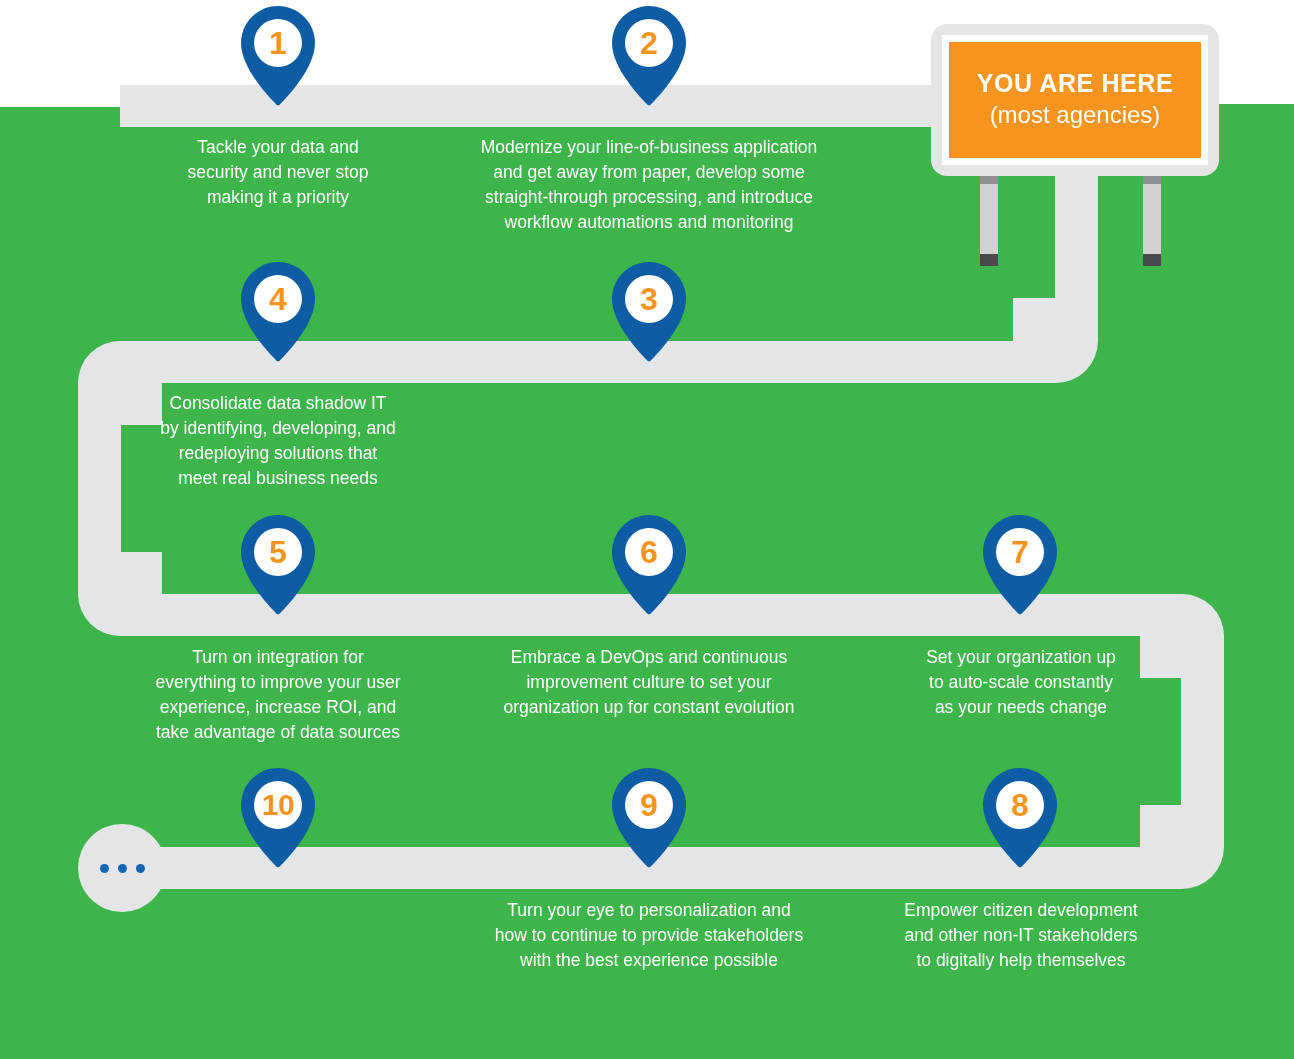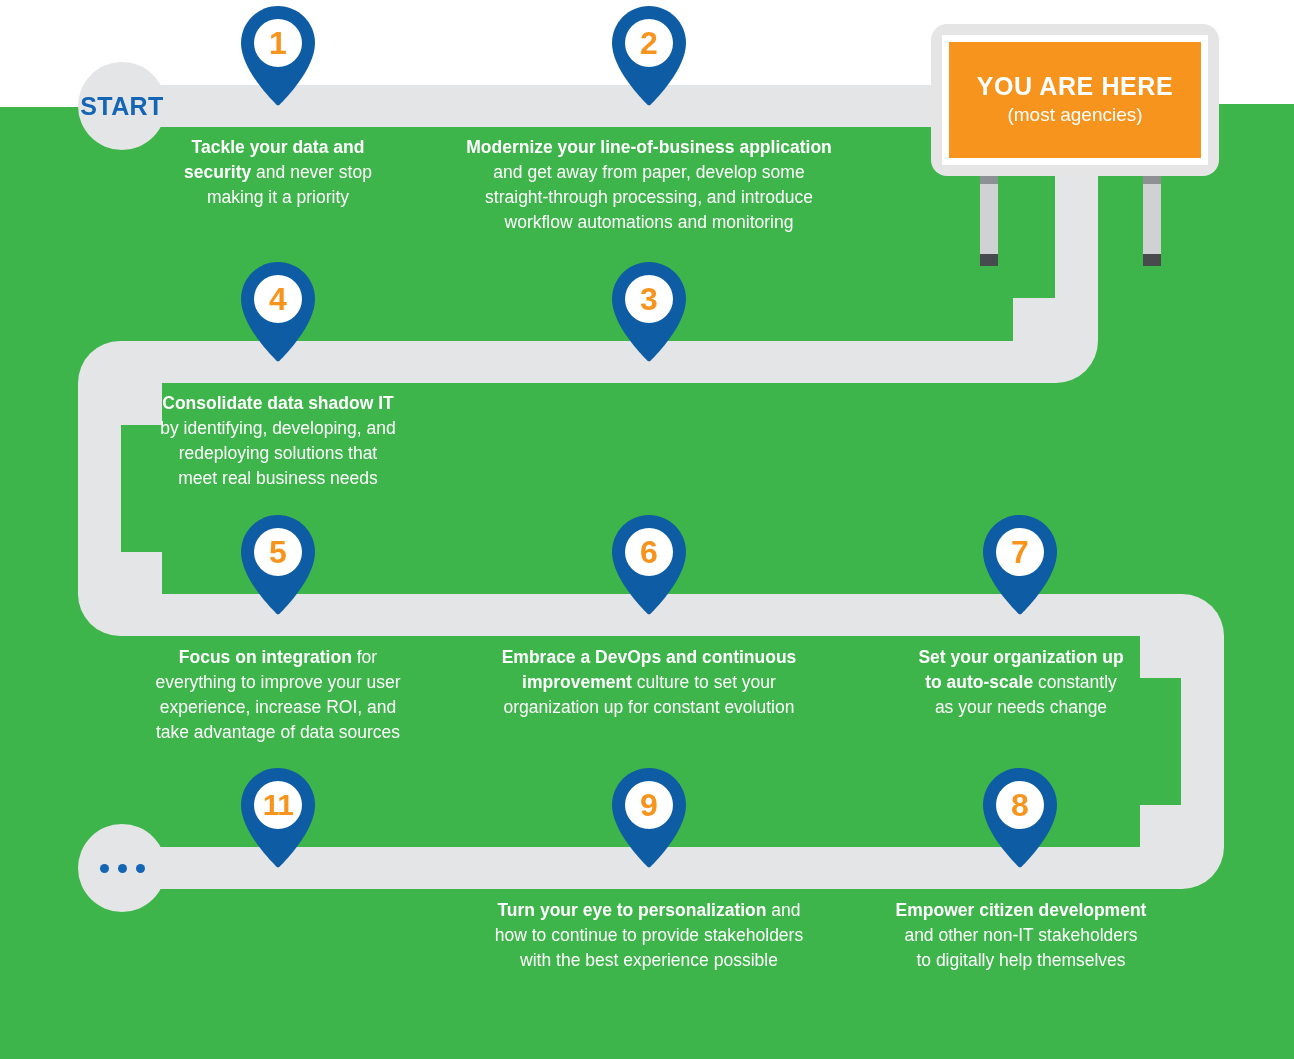--- a/index.html
+++ b/index.html
@@ -42,21 +42,21 @@
     font-family:"Liberation Sans", sans-serif;
   }
   .pin .num.two-digit{font-size:30px;letter-spacing:-.5px;}
 
   
   .caption{
     position:absolute;color:#ffffff;text-align:center;
     font-size:17.5px;line-height:25px;font-weight:400;
     font-family:"Liberation Sans", sans-serif;
   }
-  .caption b{font-weight:700;}
+  .caption b{font-weight:400;}
 
   
   .sign-post{position:absolute;width:18px;background:#cfd1d3;}
   .sign-post .cap-top{position:absolute;left:0;top:0;width:18px;height:14px;background:#8d9194;}
   .sign-post .cap-bot{position:absolute;left:0;bottom:0;width:18px;height:12px;background:#474b4d;}
 
   .sign{
     position:absolute;left:931px;top:24px;width:288px;height:152px;
     background:#e5e5e5;border-radius:16px;
     box-sizing:border-box;padding:11px;
@@ -64,21 +64,21 @@
   .sign-inner{
     width:100%;height:100%;box-sizing:border-box;
     border:7px solid #ffffff;background:#f7941e;
     display:flex;flex-direction:column;align-items:center;justify-content:center;
   }
   .sign-title{
     color:#ffffff;font-size:25px;font-weight:700;letter-spacing:.6px;line-height:1.1;
     font-family:"Liberation Sans", sans-serif;
   }
   .sign-sub{
-    color:#ffffff;font-size:19px;font-weight:400;line-height:1.2;margin-top:3px;
+    color:#ffffff;font-size:24px;font-weight:400;line-height:1.2;margin-top:3px;
     font-family:"Liberation Sans", sans-serif;
   }
 </style>
 </head>
 <body>
 
 <div id="stage">
 
   <div class="green-top-left"></div>
   <div class="green-patch-right"></div>
@@ -101,23 +101,20 @@
   <div class="road" style="left:120px;top:594px;width:1062px;height:42px;"></div>
 
   <div class="road" style="left:1140px;top:594px;width:84px;height:84px;border-top-right-radius:42px;"></div>
 
   <div class="road" style="left:1181px;top:636px;width:43px;height:212px;"></div>
 
   <div class="road" style="left:1140px;top:805px;width:84px;height:84px;border-bottom-right-radius:42px;"></div>
 
   <div class="road" style="left:118px;top:847px;width:1064px;height:42px;"></div>
 
-  <div class="endcap" style="left:78px;top:62px;width:88px;height:88px;">
-    <span class="start-label">START</span>
-  </div>
 
   <div class="endcap" style="left:78px;top:824px;width:88px;height:88px;">
     <span class="dots">
         <i></i>
         <i></i>
         <i></i>
       </span>
   </div>
 
   <div class="sign-post" style="left:980px;top:170px;height:96px;">
@@ -206,31 +203,31 @@
       <circle cx="38" cy="37" r="24" fill="#ffffff"></circle>
     </svg>
     <span class="num">9</span>
   </div>
 
   <div class="pin" style="left:240px;top:768px;">
     <svg viewBox="0 0 76 100" xmlns="http://www.w3.org/2000/svg" aria-hidden="true">
       <path d="M38 0C17.6 0 1 16.6 1 37c0 25.6 29.4 55.6 35.2 61.4a2.6 2.6 0 0 0 3.6 0C45.6 92.6 75 62.6 75 37 75 16.6 58.4 0 38 0z" fill="#0d5ca4"></path>
       <circle cx="38" cy="37" r="24" fill="#ffffff"></circle>
     </svg>
-    <span class="num two-digit">11</span>
+    <span class="num two-digit">10</span>
   </div>
 
   <div class="caption" style="left:148px;top:135px;width:260px;"><b>Tackle your data and<br>security</b> and never stop<br>making it a priority</div>
 
   <div class="caption" style="left:426px;top:135px;width:446px;"><b>Modernize your line-of-business application</b><br>and get away from paper, develop some<br>straight-through processing, and introduce<br>workflow automations and monitoring</div>
 
 
   <div class="caption" style="left:130px;top:391px;width:296px;"><b>Consolidate data shadow IT</b><br>by identifying, developing, and<br>redeploying solutions that<br>meet real business needs</div>
 
-  <div class="caption" style="left:128px;top:645px;width:300px;"><b>Focus on integration</b> for<br>everything to improve your user<br>experience, increase ROI, and<br>take advantage of data sources</div>
+  <div class="caption" style="left:128px;top:645px;width:300px;"><b>Turn on integration</b> for<br>everything to improve your user<br>experience, increase ROI, and<br>take advantage of data sources</div>
 
   <div class="caption" style="left:448px;top:645px;width:402px;"><b>Embrace a DevOps and continuous<br>improvement</b> culture to set your<br>organization up for constant evolution</div>
 
   <div class="caption" style="left:876px;top:645px;width:290px;"><b>Set your organization up<br>to auto-scale</b> constantly<br>as your needs change</div>
 
   <div class="caption" style="left:866px;top:898px;width:310px;"><b>Empower citizen development</b><br>and other non-IT stakeholders<br>to digitally help themselves</div>
 
   <div class="caption" style="left:458px;top:898px;width:382px;"><b>Turn your eye to personalization</b> and<br>how to continue to provide stakeholders<br>with the best experience possible</div>
 
 

